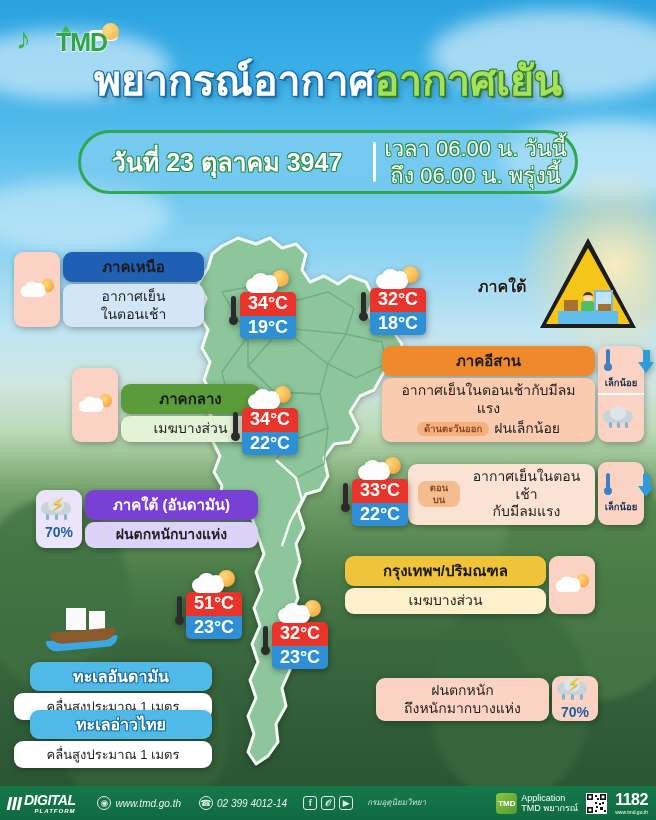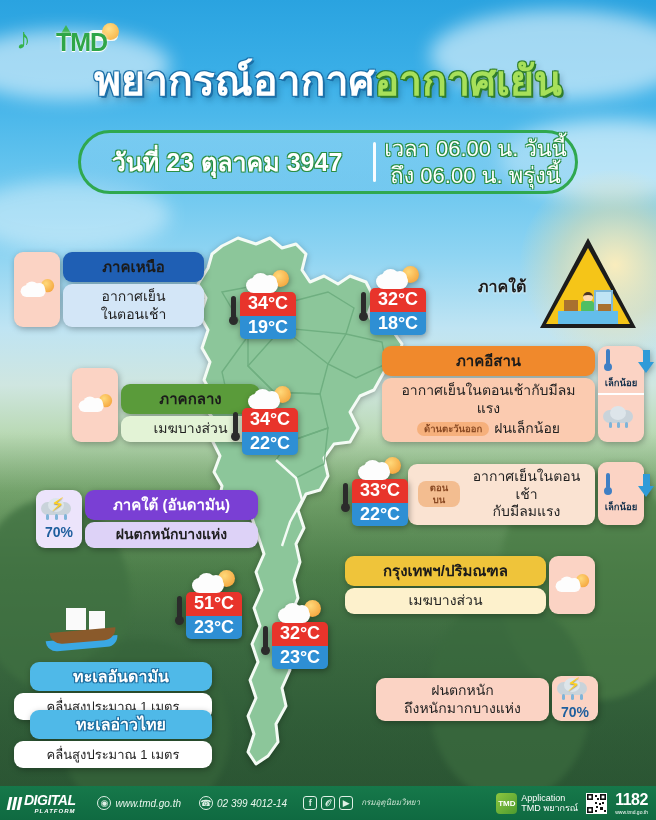--- a/index.html
+++ b/index.html
@@ -565,21 +565,21 @@
     </div>
     <div class="itm" style="margin-left:10px;">
       <span class="ico">☎</span>
       <span>02 399 4012-14</span>
     </div>
     <div style="display:flex; gap:4px; margin-left:8px;">
       <span class="sq">f</span>
       <span class="sq">𝒪</span>
       <span class="sq">▶</span>
     </div>
-    <div class="gov" style="margin-left:0;">กรมอุตุนิยมวิทยา</div>
+    <div class="gov" style="margin-left:6px;">กรมอุตุนิยมวิทยา</div>
     <div class="app" style="margin-left:auto;">
       <span class="ic">TMD</span>
       <span class="tx">
         <span style="display:block">Application</span>
         <span style="display:block">TMD พยากรณ์</span>
       </span>
     </div>
     <div class="qr">
       <svg viewBox="0 0 21 21" width="21" height="21">
         <rect width="21" height="21" fill="#fff"></rect>

